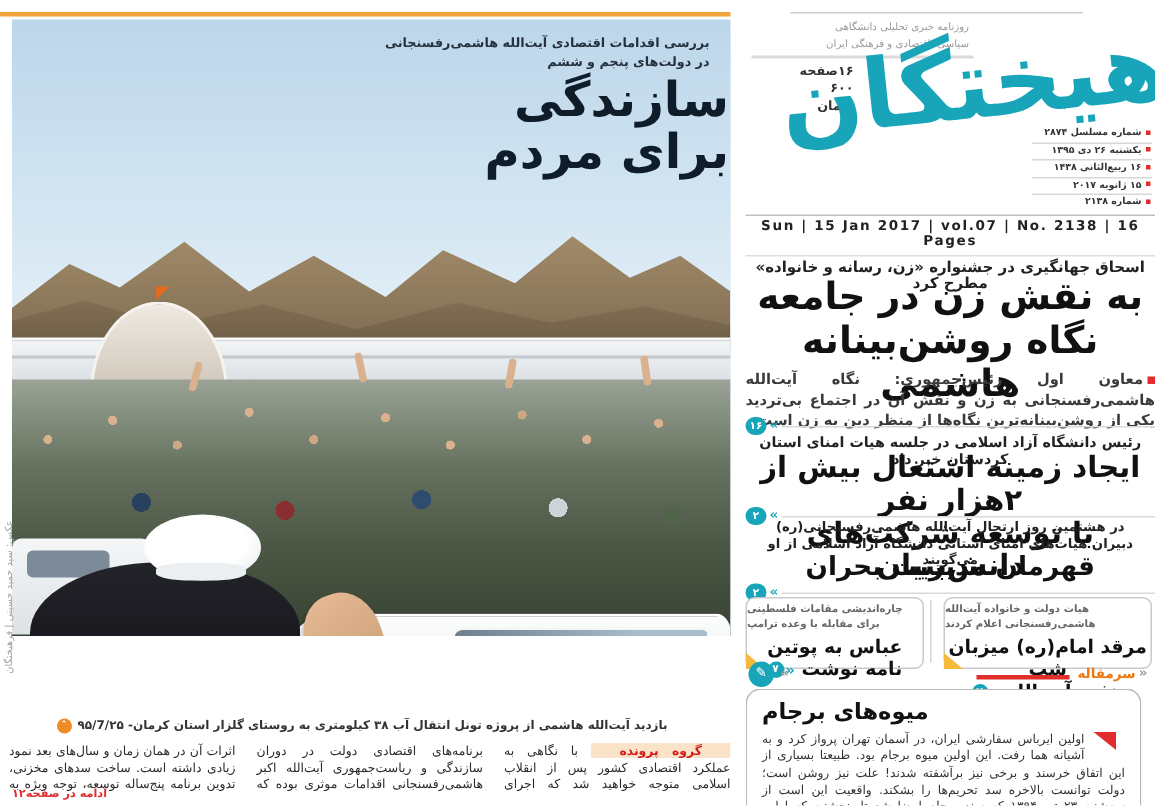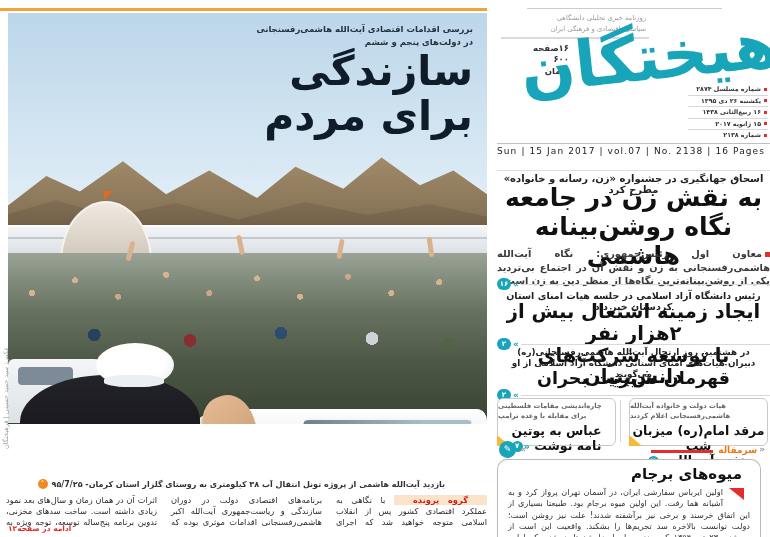--- a/index.html
+++ b/index.html
@@ -46,21 +46,21 @@
   .truck-window{left:10px;top:8px;width:55px;height:18px;background:#7c8b97;border-radius:4px;}
   .cleric-robe{left:12px;top:362px;width:180px;height:98px;background:linear-gradient(180deg,#23232a,#101014);
        border-radius:48% 46% 0 0;}
   .turban{left:88px;top:330px;width:78px;height:44px;background:radial-gradient(ellipse at 45% 40%,#ffffff 55%,#dfe3e6 100%);
        border-radius:50%;}
   .turban-band{left:96px;top:362px;width:60px;height:12px;background:#eceff1;border-radius:40%;}
   .hand{left:196px;top:382px;width:52px;height:68px;background:linear-gradient(160deg,#e6bb95,#c79a72);
        border-radius:45% 45% 30% 30%;transform:rotate(-18deg);box-shadow:-2px 2px 3px rgba(0,0,0,.25);}
   .sleeve{left:182px;top:432px;width:70px;height:30px;background:#f0ece4;border-radius:10px;transform:rotate(-20deg);}
   .photo-kicker{right:14px;top:10px;text-align:right;font-size:8.5px;font-weight:bold;color:#25323e;line-height:1.55;}
-  .photo-headline{right:14px;top:36px;text-align:right;font-size:41px;font-weight:900;color:#0f1d2a;line-height:1.1;letter-spacing:-1px;}
+  .photo-headline{right:1px;top:36px;text-align:right;font-size:32px;font-weight:900;color:#0f1d2a;line-height:1.1;letter-spacing:-1px;}
   #photo-credit{left:-64px;top:394px;width:140px;transform:rotate(-90deg);font-size:6.5px;color:#9aa0a5;text-align:center;}
   
   #caption-row{left:8px;top:479px;width:479px;direction:rtl;text-align:right;padding-right:42px;box-sizing:border-box;
        font-size:8px;font-weight:bold;color:#333;}
   .cap-icon{display:inline-block;width:10px;height:10px;border-radius:50%;background:#f08a24;color:#fff;font-size:7px;
        line-height:10px;text-align:center;vertical-align:middle;margin-right:4px;font-weight:bold;}
   #lede{left:6px;top:495px;width:481px;height:36px;direction:rtl;column-count:3;column-gap:14px;
        font-size:8.3px;line-height:1.32;text-align:justify;color:#2c2c2c;overflow:hidden;}
   .lede-label{color:#d41c1c;background:#fbe3c9;font-weight:bold;padding:0 19px;}
   #continue-note{left:8px;top:524px;font-size:7.5px;font-weight:bold;color:#e22d2d;text-align:center;}
@@ -71,21 +71,21 @@
   .m-rule2{left:4px;top:37px;width:148px;border-top:2px solid #dadada;}
   #price-block{left:30px;top:43px;width:42px;text-align:right;direction:rtl;font-size:8.5px;font-weight:bold;color:#333;line-height:1.35;}
   #logo{right:0px;top:26px;width:250px;text-align:center;font-size:64px;font-weight:bold;color:#18a5b9;
         transform:rotate(-6deg);letter-spacing:-2px;line-height:1;}
   #info-list{right:2px;top:84px;width:80px;background:rgba(255,255,255,.92);}
   .info-item{direction:rtl;text-align:right;font-size:6.3px;font-weight:bold;color:#333;line-height:10.5px;
         border-bottom:1px solid #d8d8d8;padding-right:1px;}
   .info-item:last-child{border-bottom:none;}
   .red-dot{display:inline-block;width:3px;height:3px;background:#e22d2d;margin-left:3px;vertical-align:middle;}
   .dl-rule{left:0;top:143px;width:273px;border-top:1px solid #bfbfbf;}
-  #dateline{left:0;top:146px;width:273px;font-size:9px;font-weight:normal;color:#222;letter-spacing:1.1px;}
+  #dateline{left:0;top:146px;width:273px;text-align:center;font-size:9px;font-weight:bold;color:#222;letter-spacing:1.1px;}
   #website{left:0;top:158px;width:273px;text-align:center;font-size:9px;font-weight:bold;color:#e22d2d;letter-spacing:4px;}
   .url-rule{left:0;top:170px;width:273px;border-top:1px solid #dddddd;}
   .kicker{width:273px;text-align:center;direction:rtl;font-weight:bold;color:#222;}
   .headline{width:273px;text-align:center;direction:rtl;font-weight:900;color:#111;}
   #story1-sub{left:0;top:247px;width:273px;direction:rtl;text-align:justify;font-size:9.8px;line-height:1.4;color:#3a3a3a;font-weight:bold;}
   .red-sq{display:inline-block;width:5px;height:5px;background:#e22d2d;margin-left:3px;}
   .divider{left:0;width:273px;display:flex;align-items:center;gap:2px;}
   .badge-circle{min-width:12px;height:12px;border-radius:7px;background:#18a5b9;color:#fff;font-size:7px;font-weight:bold;
         text-align:center;line-height:12px;padding:0 1px;}
   .badge-g{color:#18a5b9;font-size:9px;font-weight:bold;}
@@ -105,21 +105,21 @@
   
   #ed-header{left:0;top:444px;width:266px;height:14px;}
   .ed-pen{position:absolute;left:2px;top:-3px;width:17px;height:17px;border-radius:50%;background:#18a5b9;color:#fff;
         font-size:9px;text-align:center;line-height:17px;}
   .ed-g-left{position:absolute;left:23px;top:0;color:#9a9a9a;font-weight:bold;font-size:9px;}
   .ed-label{position:absolute;right:6px;top:1px;color:#ee7711;font-weight:bold;font-size:9px;}
   .ed-redbar{position:absolute;right:50px;top:6px;width:62px;height:3px;background:#e22d2d;}
   .ed-g-right{position:absolute;right:-2px;top:0;color:#9a9a9a;font-weight:bold;font-size:9px;}
   #editorial-box{left:0;top:459px;width:264px;height:80px;border:1px solid #b9b9b9;border-bottom:none;
         border-radius:10px 10px 0 0;background:#fff;box-sizing:border-box;padding:5px 10px 0 10px;}
-  #ed-title{direction:rtl;text-align:right;font-size:15px;font-weight:800;color:#111;padding-right:8px;}
+  #ed-title{direction:rtl;text-align:left;font-size:15px;font-weight:800;color:#111;padding-right:8px;}
   #ed-body{direction:rtl;text-align:justify;font-size:8.2px;line-height:1.38;color:#333;margin-top:4px;}
   .ed-tri{float:right;width:15px;height:12px;background:#e22d2d;clip-path:polygon(0 0,100% 0,100% 100%);
         margin-left:6px;margin-right:6px;margin-top:1px;}
 </style>
 </head>
 <body>
 
 <div class="abs" id="top-orange-bar"></div>
 
 <div class="abs" id="lead-photo">

